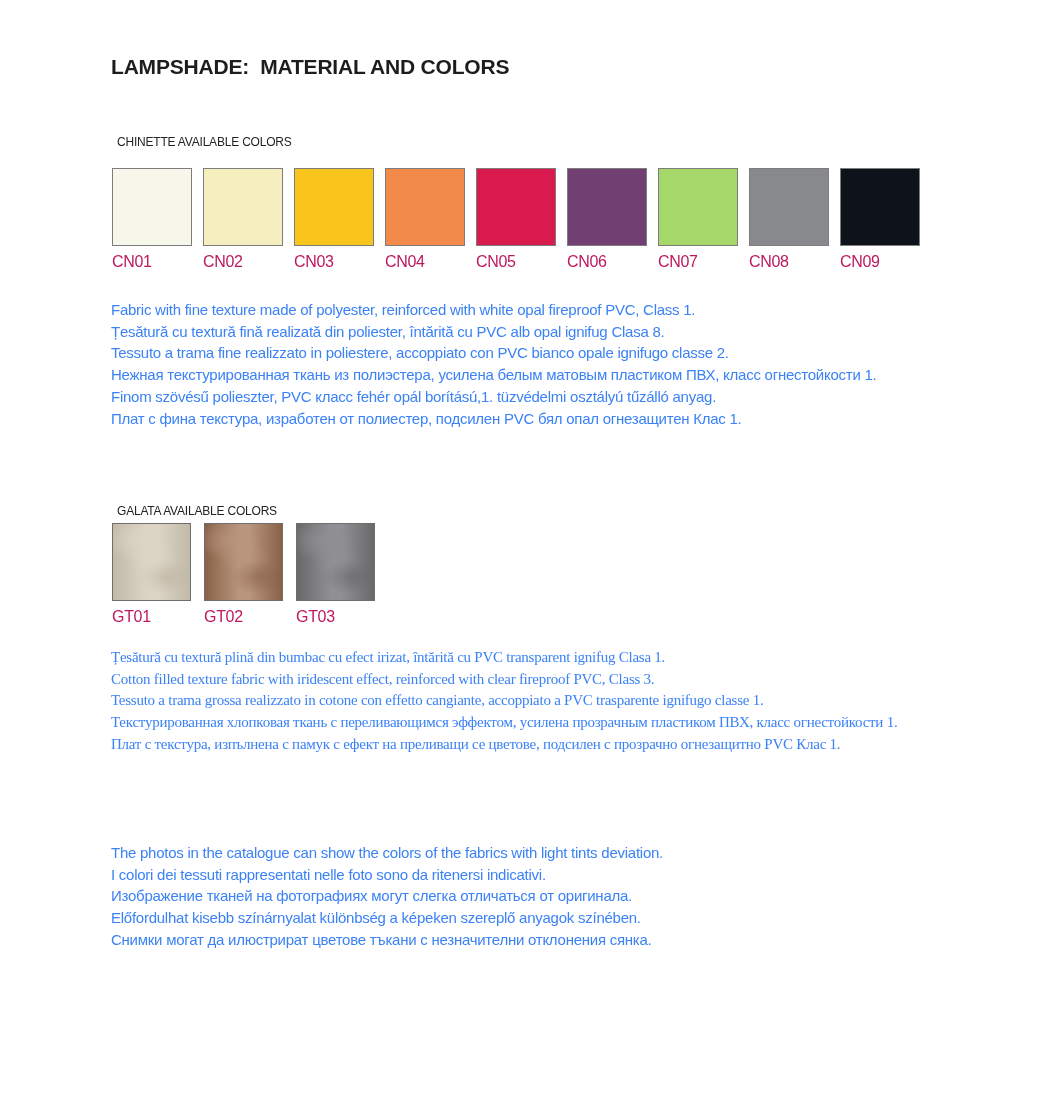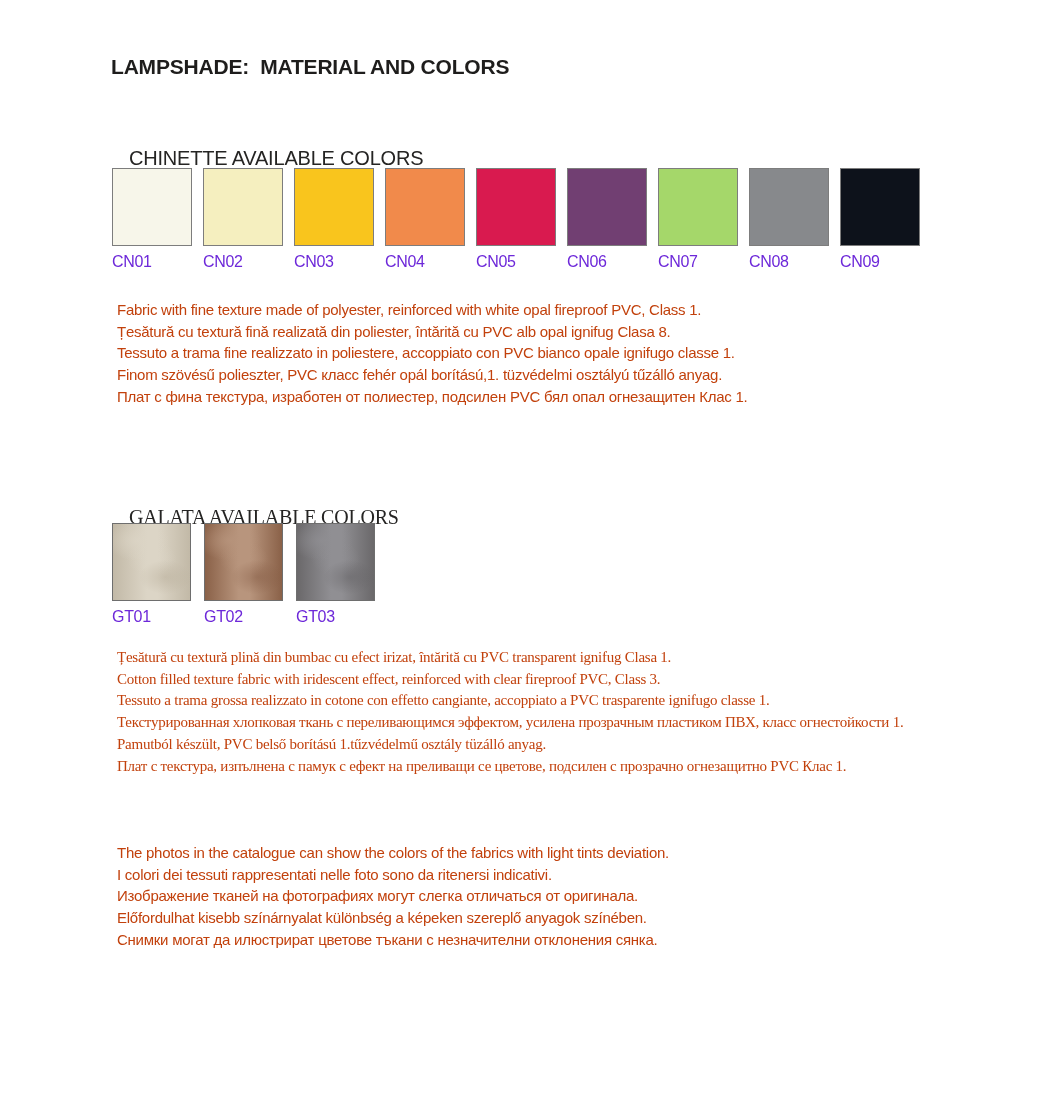--- a/index.html
+++ b/index.html
@@ -22,29 +22,29 @@
     top: 55px;
     margin: 0;
     font-size: 21px;
     font-weight: bold;
     letter-spacing: -0.2px;
     color: #1e1d1c;
     white-space: pre;
   }
   .section-heading {
     position: absolute;
-    margin: 16px;
-    font-size: 20px;
+    margin: 4px;
+    font-size: 12px;
     font-weight: normal;
     letter-spacing: -0.2px;
     color: #252423;
     white-space: pre;
   }
   #chinette-heading { left: 113px; top: 131px; }
-  #galata-heading   { left: 113px; top: 490px; font-family: Liberation Serif, serif; }
+  #galata-heading   { left: 113px; top: 500px; }
 
   .swatch-row {
     position: absolute;
     left: 112px;
     white-space: nowrap;
     font-size: 0;
   }
   #chinette-row { top: 168px; }
   #galata-row   { top: 523px; }
 
@@ -59,64 +59,64 @@
     height: 78px;
     box-sizing: border-box;
     border: 1px solid #7d7d7d;
   }
   .gt-item .swatch-box { border-color: #6e6e6e; }
 
   .swatch-label {
     margin-top: 7px;
     font-size: 16px;
     letter-spacing: -0.3px;
-    color: #6d28d9;
+    color: #be185d;
   }
 
   .para {
     position: absolute;
-    left: 117px;
+    left: 111px;
     font-size: 15px;
     line-height: 21.7px;
     letter-spacing: -0.25px;
-    color: #c2410c;
+    color: #3b82f6;
     white-space: nowrap;
   }
   #chinette-desc { top: 299px; }
   #galata-desc   { top: 647px; font-family: Liberation Serif, serif; }
   #notes-para    { top: 842px; }
 </style>
 </head>
 <body>
 
 <div class="page">
 
   <h1 class="page-title">LAMPSHADE:  MATERIAL AND COLORS</h1>
 
   <section>
     <h2 class="section-heading" id="chinette-heading">CHINETTE AVAILABLE COLORS</h2>
     <div class="swatch-row" id="chinette-row"><div class="swatch-item cn-item"><div class="swatch-box" style="background: rgb(247, 246, 234);"></div><div class="swatch-label">CN01</div></div><div class="swatch-item cn-item"><div class="swatch-box" style="background: rgb(245, 239, 191);"></div><div class="swatch-label">CN02</div></div><div class="swatch-item cn-item"><div class="swatch-box" style="background: rgb(249, 197, 29);"></div><div class="swatch-label">CN03</div></div><div class="swatch-item cn-item"><div class="swatch-box" style="background: rgb(241, 138, 75);"></div><div class="swatch-label">CN04</div></div><div class="swatch-item cn-item"><div class="swatch-box" style="background: rgb(217, 26, 79);"></div><div class="swatch-label">CN05</div></div><div class="swatch-item cn-item"><div class="swatch-box" style="background: rgb(113, 63, 114);"></div><div class="swatch-label">CN06</div></div><div class="swatch-item cn-item"><div class="swatch-box" style="background: rgb(165, 215, 106);"></div><div class="swatch-label">CN07</div></div><div class="swatch-item cn-item"><div class="swatch-box" style="background: rgb(135, 137, 140);"></div><div class="swatch-label">CN08</div></div><div class="swatch-item cn-item"><div class="swatch-box" style="background: rgb(13, 18, 27);"></div><div class="swatch-label">CN09</div></div></div>
     <div class="para" id="chinette-desc">
         <div>Fabric with fine texture made of polyester, reinforced with white opal fireproof PVC, Class 1.</div>
         <div>Țesătură cu textură fină realizată din poliester, întărită cu PVC alb opal ignifug Clasa 8.</div>
-        <div>Tessuto a trama fine realizzato in poliestere, accoppiato con PVC bianco opale ignifugo classe 1.</div>
+        <div>Tessuto a trama fine realizzato in poliestere, accoppiato con PVC bianco opale ignifugo classe 2.</div>
+        <div>Нежная текстурированная ткань из полиэстера, усилена белым матовым пластиком ПВХ, класс огнестойкости 1.</div>
         <div>Finom szövésű polieszter, PVC класс fehér opál borítású,1. tüzvédelmi osztályú tűzálló anyag.</div>
         <div>Плат с фина текстура, изработен от полиестер, подсилен PVC бял опал огнезащитен Клас 1.</div>
       </div>
   </section>
 
   <section>
     <h2 class="section-heading" id="galata-heading">GALATA AVAILABLE COLORS</h2>
     <div class="swatch-row" id="galata-row"><div class="swatch-item gt-item"><div class="swatch-box" style="background: radial-gradient(55% 35% at 32% 22%, rgba(220, 213, 198, 0.8), transparent 75%), radial-gradient(45% 30% at 68% 70%, rgba(175, 164, 143, 0.4), transparent 75%), radial-gradient(40% 28% at 50% 45%, rgba(220, 213, 198, 0.6), transparent 80%), linear-gradient(90deg, rgb(194, 185, 167) 0%, rgb(220, 213, 198) 44%, rgb(220, 213, 198) 58%, rgb(194, 185, 167) 100%);"></div><div class="swatch-label">GT01</div></div><div class="swatch-item gt-item"><div class="swatch-box" style="background: radial-gradient(55% 35% at 32% 22%, rgba(184, 149, 125, 0.8), transparent 75%), radial-gradient(45% 30% at 68% 70%, rgba(122, 79, 56, 0.4), transparent 75%), radial-gradient(40% 28% at 50% 45%, rgba(184, 149, 125, 0.6), transparent 80%), linear-gradient(90deg, rgb(138, 97, 72) 0%, rgb(184, 149, 125) 44%, rgb(184, 149, 125) 58%, rgb(138, 97, 72) 100%);"></div><div class="swatch-label">GT02</div></div><div class="swatch-item gt-item"><div class="swatch-box" style="background: radial-gradient(55% 35% at 32% 22%, rgba(144, 143, 147, 0.8), transparent 75%), radial-gradient(45% 30% at 68% 70%, rgba(89, 87, 90, 0.4), transparent 75%), radial-gradient(40% 28% at 50% 45%, rgba(144, 143, 147, 0.6), transparent 80%), linear-gradient(90deg, rgb(106, 104, 106) 0%, rgb(144, 143, 147) 44%, rgb(144, 143, 147) 58%, rgb(106, 104, 106) 100%);"></div><div class="swatch-label">GT03</div></div></div>
     <div class="para" id="galata-desc">
         <div>Țesătură cu textură plină din bumbac cu efect irizat, întărită cu PVC transparent ignifug Clasa 1.</div>
         <div>Cotton filled texture fabric with iridescent effect, reinforced with clear fireproof PVC, Class 3.</div>
         <div>Tessuto a trama grossa realizzato in cotone con effetto cangiante, accoppiato a PVC trasparente ignifugo classe 1.</div>
         <div>Текстурированная хлопковая ткань с переливающимся эффектом, усилена прозрачным пластиком ПВХ, класс огнестойкости 1.</div>
-        <div>Pamutból készült, PVC belső borítású 1.tűzvédelmű osztály tüzálló anyag.</div>
         <div>Плат с текстура, изпълнена с памук с ефект на преливащи се цветове, подсилен с прозрачно огнезащитно PVC Клас 1.</div>
       </div>
   </section>
 
   <div class="para" id="notes-para">
       <div>The photos in the catalogue can show the colors of the fabrics with light tints deviation.</div>
       <div>I colori dei tessuti rappresentati nelle foto sono da ritenersi indicativi.</div>
       <div>Изображение тканей на фотографиях могут слегка отличаться от оригинала.</div>
       <div>Előfordulhat kisebb színárnyalat különbség a képeken szereplő anyagok színében.</div>
       <div>Снимки могат да илюстрират цветове тъкани с незначителни отклонения сянка.</div>

